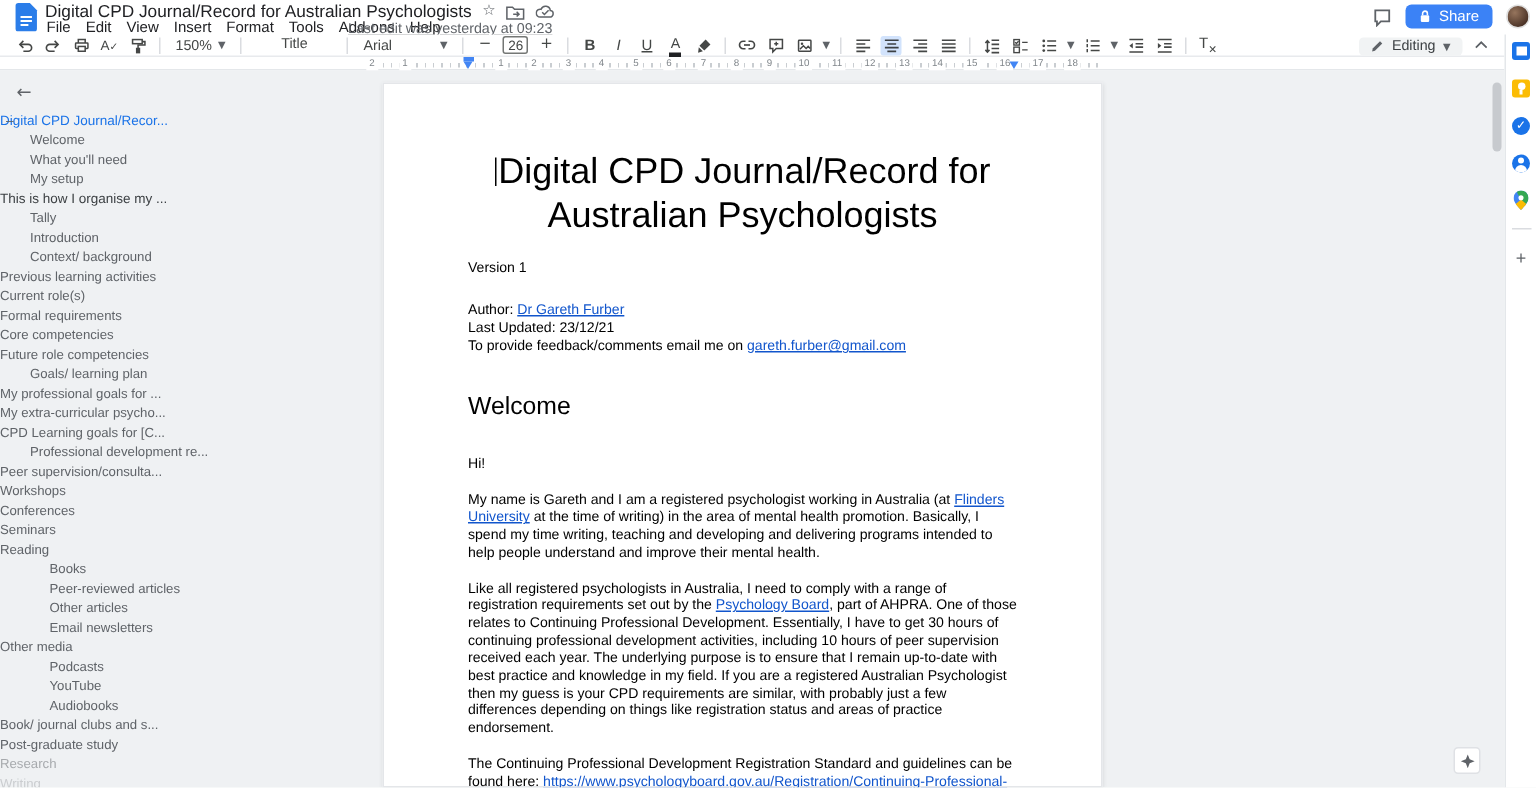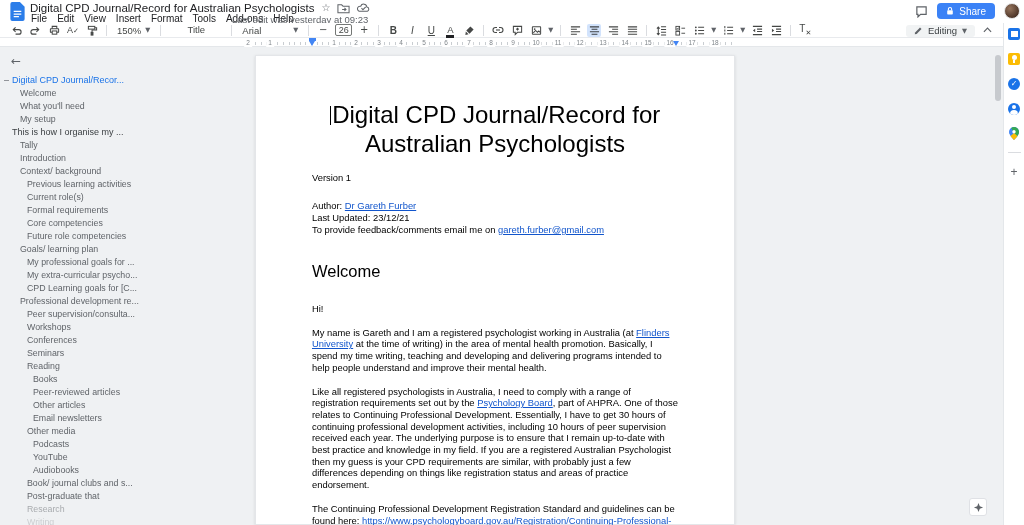--- a/index.html
+++ b/index.html
@@ -59,23 +59,23 @@
   .ind-tri-l { position:absolute; left:309px; top:3px; width:0; height:0;
                border:3.5px solid transparent; border-top:5px solid #4285f4; border-bottom:none; }
   .ind-tri-r { position:absolute; left:673px; top:3px; width:0; height:0;
                border:3.5px solid transparent; border-top:5px solid #4285f4; border-bottom:none; }
 
   
   .canvas { position:absolute; top:47px; left:0; right:21px; bottom:0; background:#eff1f3; overflow:hidden; }
   .outline-panel { position:absolute; left:0; top:0; width:242px; bottom:0; }
   .back-arrow { margin:7px 0 6px 11px; font-family:"DejaVu Sans",sans-serif; font-size:12px; color:#5f6368; width:14px; }
   .outline-row { position:relative; height:13px; line-height:13px; font-size:8.8px; color:#5f6368; white-space:nowrap; overflow:hidden; }
-  .outline-row.level-0 { padding-left:12px; color:#3c4043; font-weight:500; font-size:9px; }
+  .outline-row.level-0 { padding-left:0; color:#3c4043; font-weight:500; font-size:9px; }
   .outline-row.level-1 { padding-left:20px; }
-  .outline-row.level-2 { padding-left:27px; }
+  .outline-row.level-2 { }
   .outline-row.level-3 { padding-left:33px; }
   .outline-row.active { color:#1a73e8; }
   .outline-row.active::before { content:"–"; position:absolute; left:4px; color:#5f6368; }
   .outline-row.faded-1 { opacity:.5; }
   .outline-row.faded-2 { opacity:.25; }
 
   .page { position:absolute; left:255px; top:8px; width:480px; height:470px; background:#fff;
           border:1px solid #e4e6e9; box-shadow:0 1px 3px rgba(60,64,67,.14); padding:44px 56px 0; }
   .doc-h-title { font-size:24px; line-height:29px; font-weight:400; text-align:center; color:#000; }
   .doc-h-title-block { margin-bottom:14px; }
@@ -460,21 +460,21 @@
           <div class="outline-row level-3">
             <span>YouTube</span>
           </div>
           <div class="outline-row level-3">
             <span>Audiobooks</span>
           </div>
           <div class="outline-row level-2">
             <span>Book/ journal clubs and s...</span>
           </div>
           <div class="outline-row level-2">
-            <span>Post-graduate that</span>
+            <span>Post-graduate study</span>
           </div>
           <div class="outline-row level-2 faded-1">
             <span>Research</span>
           </div>
           <div class="outline-row level-2 faded-2">
             <span>Writing</span>
           </div>
         </div>
     </aside>
 

